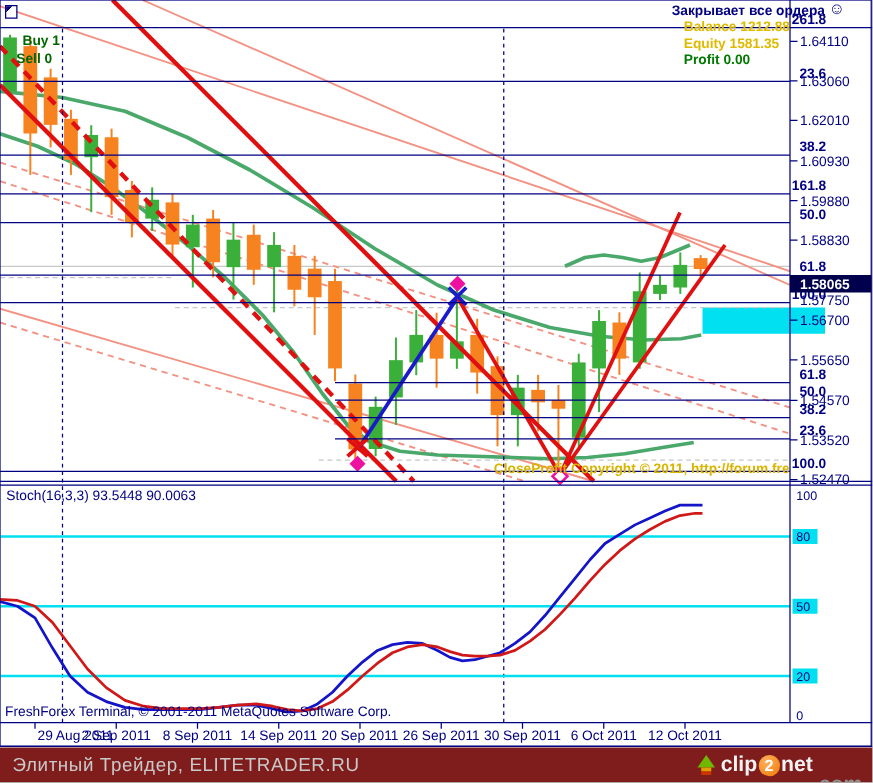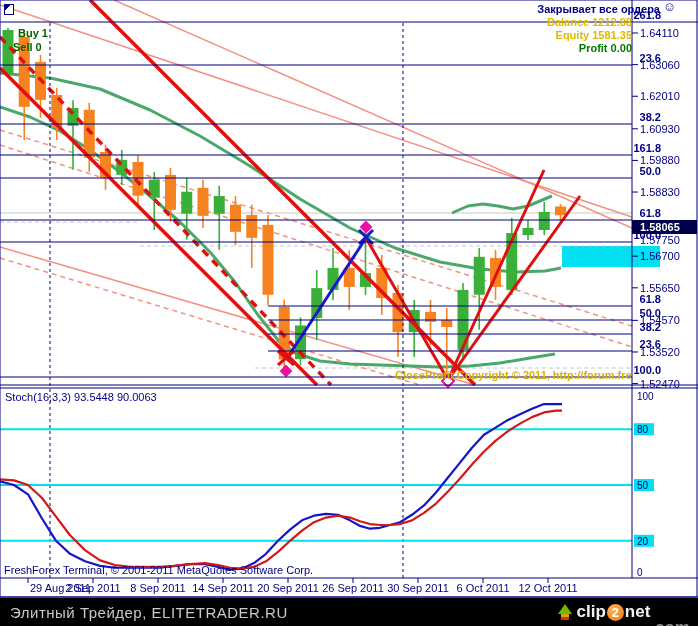--- a/index.html
+++ b/index.html
@@ -4,31 +4,31 @@
 <style>
   html,body{margin:0;padding:0;background:#888;}
   #app{position:relative;width:698px;height:626px;background:#ffffff;overflow:hidden;
        font-family:"Liberation Sans", sans-serif;}
   .ov{position:absolute;white-space:nowrap;line-height:12px;}
   #symbol-line{left:16px;top:3px;font-size:11px;font-weight:bold;color:#000080;}
   #chart-icon{left:4px;top:4px;width:8px;height:9px;border:1px solid #000080;background:
      linear-gradient(135deg,#000080 30%,#fff 30%);}
   #close-orders{right:38px;top:3px;font-size:11px;font-weight:bold;color:#000080;}
   #smiley{right:22px;top:1px;font-size:13px;color:#000080;}
-  #acct{right:66px;top:16px;text-align:right;font-size:11px;font-weight:bold;}
+  #acct{right:66px;top:16px;font-size:11px;font-weight:bold;}
   #acct div{height:13px;}
   .yellow{color:#e0ba00;}
   .green{color:#007a00;}
   #buy-label{left:18px;top:27px;font-size:11px;font-weight:bold;color:#006600;}
   #sell-label{left:13px;top:41px;font-size:11px;font-weight:bold;color:#006600;}
   #stoch-label{left:5px;top:391px;font-size:11px;color:#000080;}
   #terminal-credit{left:4px;top:564px;font-size:11px;color:#000080;}
   #watermark{left:395px;top:369px;width:236px;height:13px;overflow:hidden;
              font-size:11px;font-weight:bold;color:#d9b400;}
-  #footer{position:absolute;left:0;top:598px;width:698px;height:28px;background:#000000;
+  #footer{position:absolute;left:0;top:598px;width:698px;height:28px;background:#7f1d1d;
           display:flex;align-items:center;justify-content:space-between;}
   #site-credit{margin-left:10px;font-size:15px;color:#c9c9c9;letter-spacing:0.5px;}
   #logo{margin-right:8px;display:flex;align-items:center;font-weight:bold;font-size:17px;}
   #logo-arrow{width:0;height:0;border-left:7px solid transparent;border-right:7px solid transparent;
               border-bottom:10px solid #6fb800;display:inline-block;position:relative;top:-3px;}
   #logo-base{position:absolute;left:-4px;top:10px;width:8px;height:3px;background:#e0a000;
              box-shadow:0 3px 0 #cc3300;}
   .lw{color:#f2f2f2;} .lg{color:#8f8f8f;margin-top:32px;}
   #logo-num{display:inline-flex;width:17px;height:17px;border-radius:50%;
             background:radial-gradient(circle at 35% 30%,#ffb060,#f07800);color:#fff;

